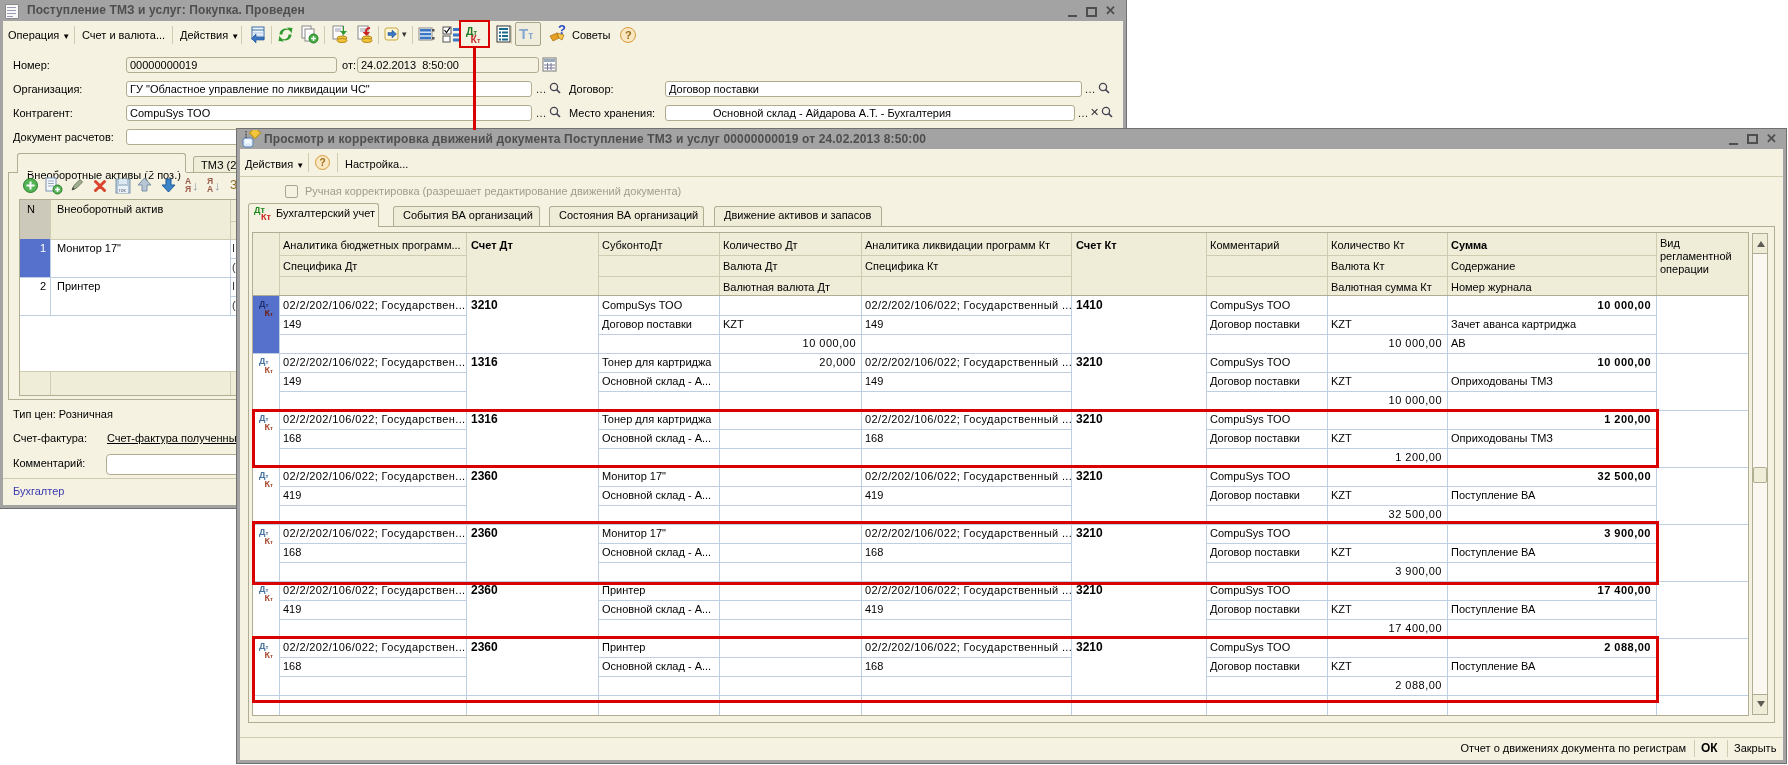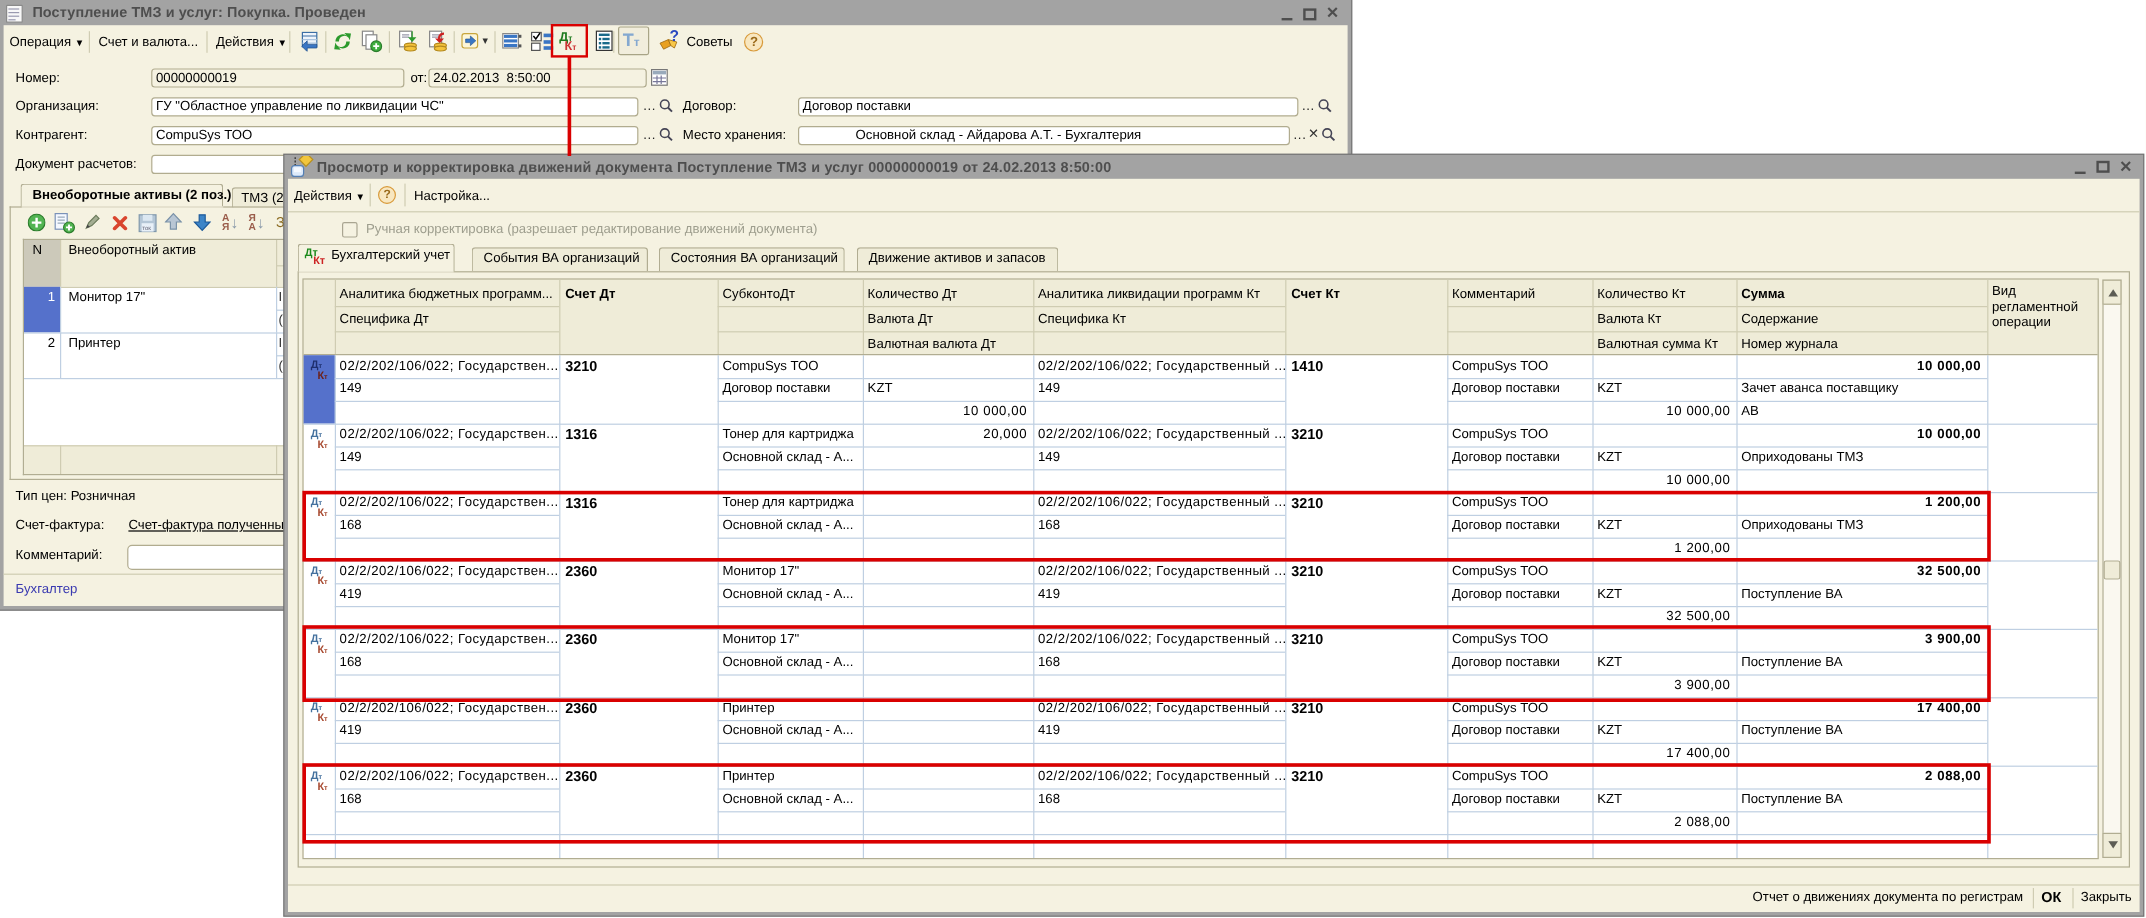--- a/index.html
+++ b/index.html
@@ -146,21 +146,21 @@
 <div style="position:absolute;left:669px;top:106px;height:14px;line-height:14px;white-space:nowrap;margin-left:44px;">Основной склад - Айдарова А.Т. - Бухгалтерия</div>
 <div style="position:absolute;left:1078px;top:106px;height:14px;line-height:14px;white-space:nowrap;color:#222;letter-spacing:0.5px">...</div>
 <div style="position:absolute;left:1090px;top:105px;height:15px;line-height:15px;white-space:nowrap;font-size:11px;color:#333">✕</div>
 <svg style="position:absolute;left:1101px;top:106px" width="13" height="13" viewBox="0 0 13 13">
 <circle cx="5" cy="5" r="3.6" fill="none" stroke="#445" stroke-width="1.3"></circle>
     <line x1="7.6" y1="7.6" x2="11" y2="11" stroke="#445" stroke-width="1.6"></line>
 </svg>
 <div style="position:absolute;left:13px;top:130px;height:15px;line-height:15px;white-space:nowrap;">Документ расчетов:</div>
 <div style="position:absolute;left:126px;top:129px;width:180px;height:16px;background:#fff;border:1px solid #b1ac8f;border-radius:3px"></div>
 <div style="position:absolute;left:17px;top:153px;width:169px;height:20px;background:#f5f2e1;border:1px solid #b1ad92;border-bottom:none;border-radius:3px 3px 0 0"></div>
-<div style="position:absolute;left:27px;top:156px;height:15px;line-height:15px;white-space:nowrap;font-weight:bold;">Внеоборотные активы (2 поз.)</div>
+<div style="position:absolute;left:27px;top:168px;height:15px;line-height:15px;white-space:nowrap;">Внеоборотные активы (2 поз.)</div>
 <div style="position:absolute;left:193px;top:156px;width:60px;height:17px;background:#efecd8;border:1px solid #b1ad92;border-bottom:none;border-radius:3px 3px 0 0"></div>
 <div style="position:absolute;left:201px;top:158px;height:15px;line-height:15px;white-space:nowrap;">ТМЗ (2</div>
 <div style="position:absolute;left:8px;top:172px;width:229px;height:228px;border:1px solid #b1ad92;border-right:none"></div>
 <div style="position:absolute;left:18px;top:172px;width:168px;height:1px;background:#f5f2e1"></div>
 <svg style="position:absolute;left:23px;top:178px" width="15" height="15" viewBox="0 0 15 15">
 <circle cx="7.5" cy="7.5" r="7" fill="#52b452" stroke="#2c7d2c"></circle>
     <line x1="7.5" y1="3.5" x2="7.5" y2="11.5" stroke="#fff" stroke-width="2"></line>
     <line x1="3.5" y1="7.5" x2="11.5" y2="7.5" stroke="#fff" stroke-width="2"></line>
 </svg>
 <svg style="position:absolute;left:45px;top:177px" width="18" height="18" viewBox="0 0 18 18">
@@ -330,21 +330,21 @@
 <div style="position:absolute;left:723px;top:315px;height:19px;line-height:19px;white-space:nowrap;">KZT</div>
 <div style="position:absolute;right:932px;top:334px;height:19px;line-height:19px;white-space:nowrap;letter-spacing:0.5px">10 000,00</div>
 <div style="position:absolute;left:865px;top:296px;height:19px;line-height:19px;white-space:nowrap;letter-spacing:0.38px">02/2/202/106/022; Государственный ...</div>
 <div style="position:absolute;left:865px;top:315px;height:19px;line-height:19px;white-space:nowrap;">149</div>
 <div style="position:absolute;left:1076px;top:296px;height:19px;line-height:19px;white-space:nowrap;font-weight:bold;font-size:12px">1410</div>
 <div style="position:absolute;left:1210px;top:296px;height:19px;line-height:19px;white-space:nowrap;">CompuSys ТОО</div>
 <div style="position:absolute;left:1210px;top:315px;height:19px;line-height:19px;white-space:nowrap;">Договор поставки</div>
 <div style="position:absolute;left:1331px;top:315px;height:19px;line-height:19px;white-space:nowrap;">KZT</div>
 <div style="position:absolute;right:346px;top:334px;height:19px;line-height:19px;white-space:nowrap;letter-spacing:0.5px">10 000,00</div>
 <div style="position:absolute;right:137px;top:296px;height:19px;line-height:19px;white-space:nowrap;font-weight:bold;letter-spacing:0.5px">10 000,00</div>
-<div style="position:absolute;left:1451px;top:315px;height:19px;line-height:19px;white-space:nowrap;">Зачет аванса поставщику</div>
+<div style="position:absolute;left:1451px;top:315px;height:19px;line-height:19px;white-space:nowrap;">Зачет аванса картриджа</div>
 <div style="position:absolute;left:1451px;top:334px;height:19px;line-height:19px;white-space:nowrap;">АВ</div>
 <div style="position:absolute;left:259px;top:355.5px;height:10px;line-height:10px;white-space:nowrap;font-size:9px;font-weight:bold;color:#44719e">Д<span style="font-size:6px">т</span></div>
 <div style="position:absolute;left:264.5px;top:364.5px;height:10px;line-height:10px;white-space:nowrap;font-size:9px;font-weight:bold;color:#a84a30">К<span style="font-size:6px">т</span></div>
 <div style="position:absolute;left:283px;top:353px;height:19px;line-height:19px;white-space:nowrap;letter-spacing:0.38px">02/2/202/106/022; Государствен...</div>
 <div style="position:absolute;left:283px;top:372px;height:19px;line-height:19px;white-space:nowrap;">149</div>
 <div style="position:absolute;left:471px;top:353px;height:19px;line-height:19px;white-space:nowrap;font-weight:bold;font-size:12px">1316</div>
 <div style="position:absolute;left:602px;top:353px;height:19px;line-height:19px;white-space:nowrap;">Тонер для картриджа</div>
 <div style="position:absolute;left:602px;top:372px;height:19px;line-height:19px;white-space:nowrap;">Основной склад - А...</div>
 <div style="position:absolute;right:932px;top:353px;height:19px;line-height:19px;white-space:nowrap;letter-spacing:0.5px">20,000</div>
 <div style="position:absolute;left:865px;top:353px;height:19px;line-height:19px;white-space:nowrap;letter-spacing:0.38px">02/2/202/106/022; Государственный ...</div>

